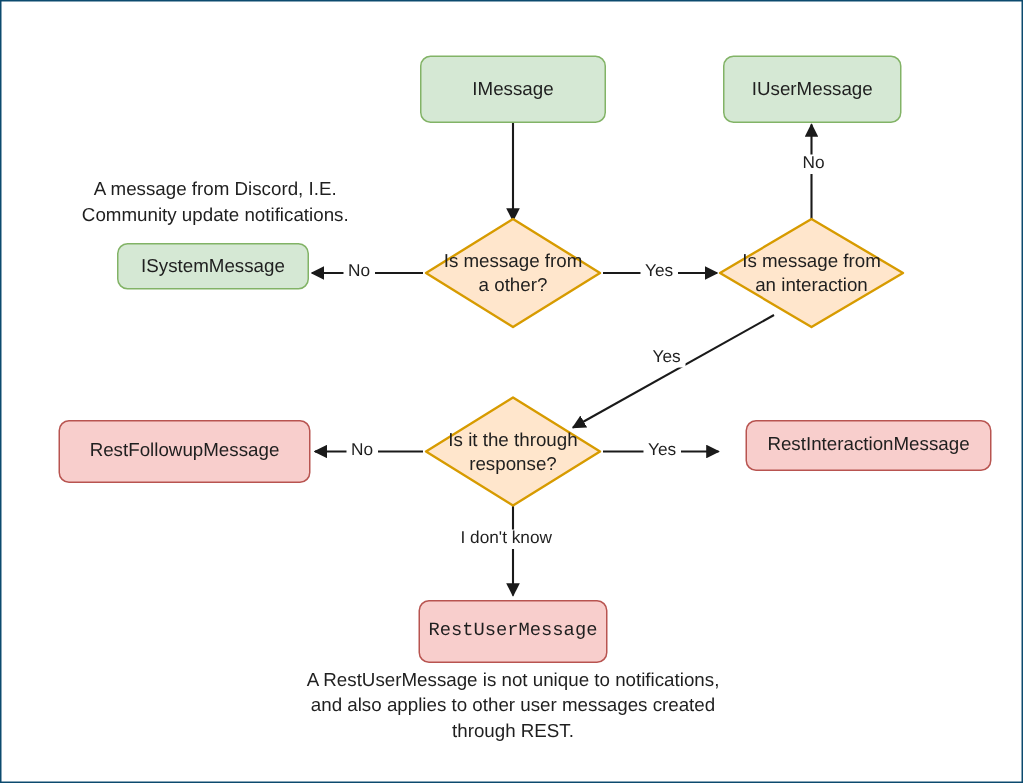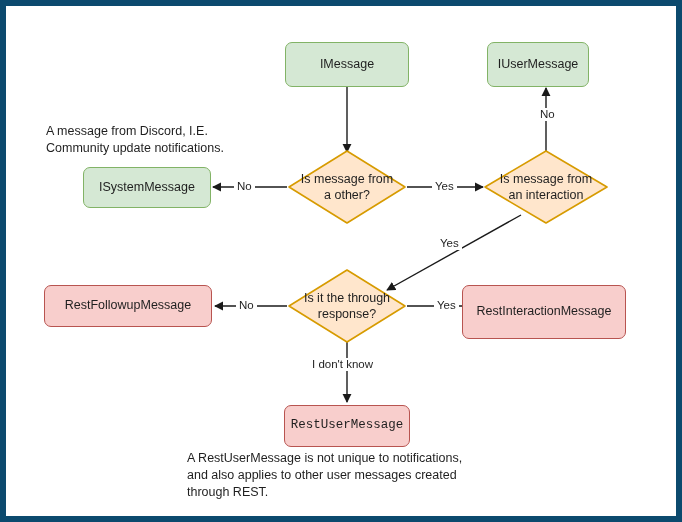--- a/index.html
+++ b/index.html
@@ -8,21 +8,21 @@
     background: #ffffff;
   }
   body {
     font-family: "Liberation Sans", sans-serif;
   }
   #canvas {
     position: relative;
     width: 682px;
     height: 522px;
     background: #ffffff;
-    border: 6px solid #0c4a6e;
+    border: 1px solid #0c4a6e;
     box-sizing: border-box;
     overflow: hidden;
   }
   #edges {
     position: absolute;
     left: 0;
     top: 0;
     width: 682px;
     height: 522px;
     pointer-events: none;
@@ -71,21 +71,21 @@
     justify-content: center;
     text-align: center;
     font-size: 12.5px;
     color: #1f1f1f;
     line-height: 1.3;
     padding: 0 10px;
     box-sizing: border-box;
   }
   .note {
     position: absolute;
-    text-align: left;
+    text-align: center;
     font-size: 12.5px;
     color: #1f1f1f;
     line-height: 1.35;
     z-index: 2;
   }
   .edge-label {
     position: absolute;
     font-size: 11.5px;
     color: #1f1f1f;
     background: #ffffff;
@@ -137,33 +137,33 @@
 
     <g>
       <path d="M 341 335 L 341 396" stroke="#1a1a1a" stroke-width="1.4" fill="none" marker-end="url(#arrow)"></path>
     </g>
   </svg>
 
   <div class="node green" style="left:279px; top:36px; width:124px; height:45px;">
     <span>IMessage</span>
   </div>
 
-  <div class="node green" style="left:481px; top:36px; width:102px; height:45px;">
+  <div class="node green" style="left:481px; top:36px; width:119px; height:45px;">
     <span>IUserMessage</span>
   </div>
 
-  <div class="node green" style="left:77px; top:161px; width:128px; height:41px;">
+  <div class="node green" style="left:77px; top:161px; width:128px; height:31px;">
     <span>ISystemMessage</span>
   </div>
 
   <div class="node red" style="left:38px; top:279px; width:168px; height:42px;">
     <span>RestFollowupMessage</span>
   </div>
 
-  <div class="node red" style="left:456px; top:279px; width:164px; height:54px;">
+  <div class="node red" style="left:496px; top:279px; width:164px; height:34px;">
     <span>RestInteractionMessage</span>
   </div>
 
   <div class="node red" style="left:278px; top:399px; width:126px; height:42px;font-family:Liberation Mono, monospace;">
     <span>RestUserMessage</span>
   </div>
 
   <div class="diamond-wrap" style="left:281px; top:143px; width:120px; height:76px;">
     <svg width="120" height="76" viewBox="0 0 120 76">
       <path d="M 60 2 L 118 38 L 60 74 L 2 38 Z" fill="#ffe6cc" stroke="#d79b00" stroke-width="1.6" stroke-linejoin="round"></path>

